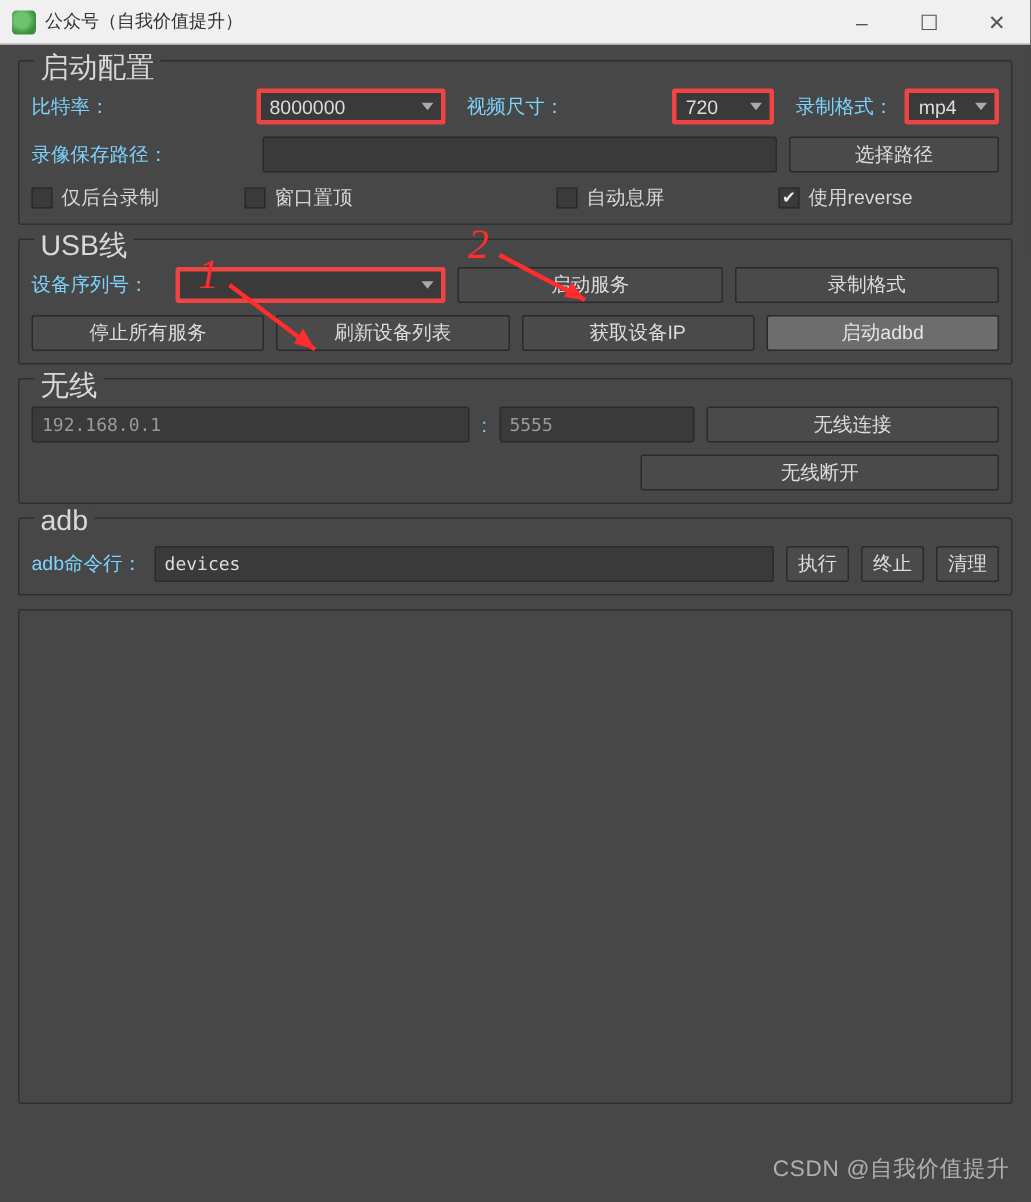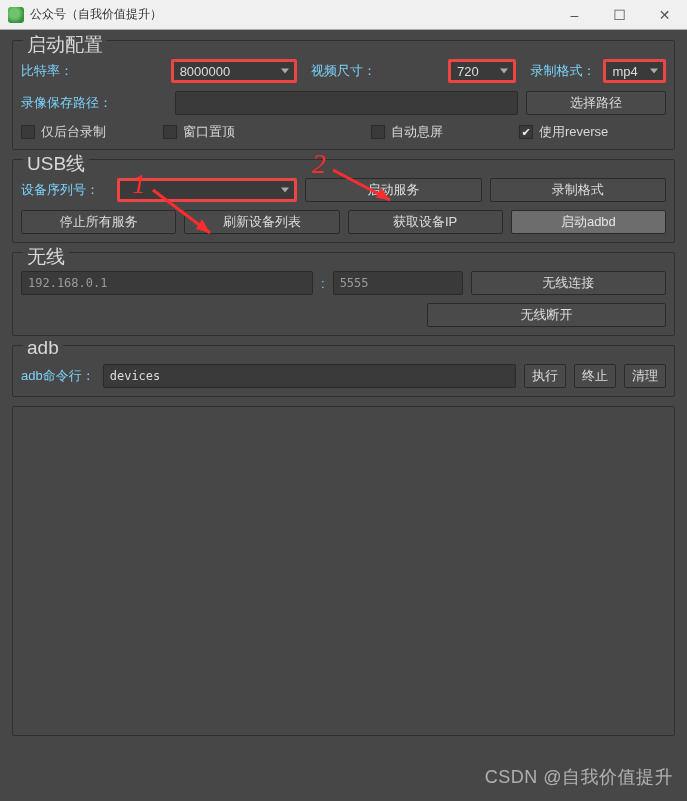--- a/index.html
+++ b/index.html
@@ -138,21 +138,21 @@
       font-family: "Times New Roman", serif;
       font-style: italic;
       font-size: 28px;
       color: #ff2d2d;
       font-weight: 400;
     }
     .watermark {
       position: absolute;
       right: 14px; bottom: 12px;
       color: rgba(230,230,230,0.65);
-      font-size: 18px;
+      font-size: 15px;
       letter-spacing: 0.5px;
       text-align: center;
     }
   </style>
 </head>
 <body>
 
 <div class="titlebar">
   <div class="icon"></div>
   <div class="title">公众号（自我价值提升）</div>

